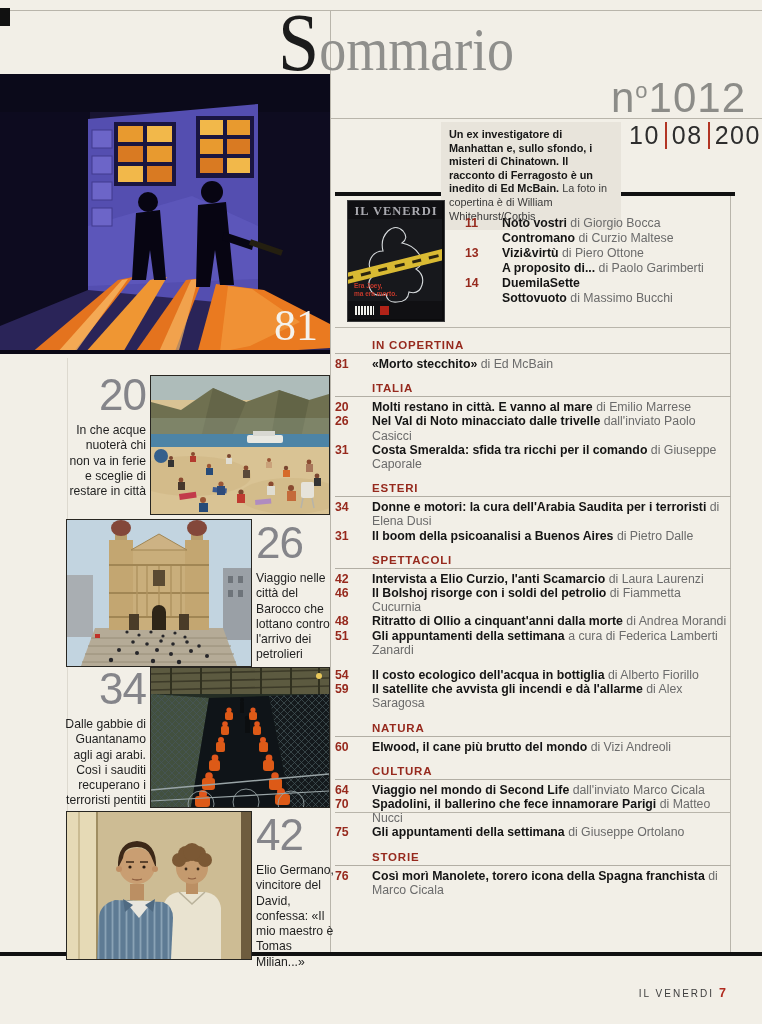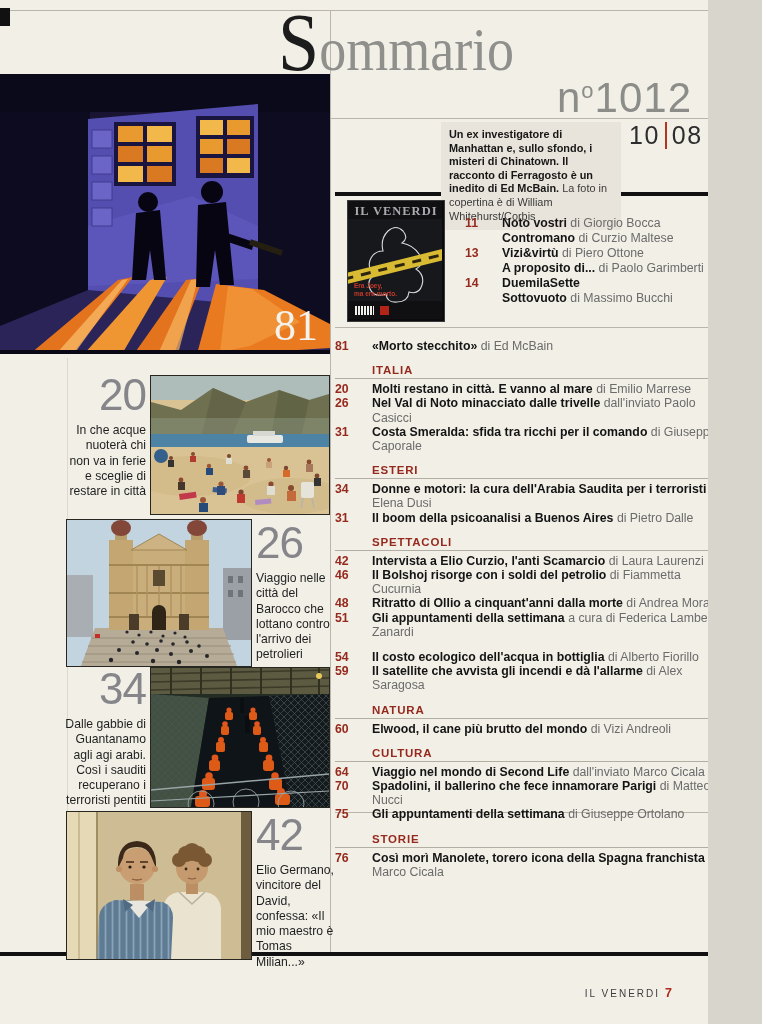--- a/index.html
+++ b/index.html
@@ -1,16 +1,16 @@
 <!DOCTYPE html>
 <html><head>
 <meta charset="utf-8">
 <style>
   html,body{margin:0;padding:0;background:#d8d5cd;}
-  .page{position:relative;width:708px;height:1024px;background:#f2efe7;overflow:hidden;
+  .page{position:relative;width:762px;height:1024px;background:#f2efe7;overflow:hidden;
         font-family:"Liberation Sans",sans-serif;}
   .abs{position:absolute;}
 
   
   .rule{background:#b9b5ab;}
   .black-rule{background:#111;}
 
   
   .page-title{left:278px;top:6px;font-family:"Liberation Serif",serif;color:#8f8f8c;
               transform:scaleY(1.12);transform-origin:top left;white-space:nowrap;}
@@ -153,20 +153,21 @@
           </div>
         <div class="front-entry">
             <span class="num"></span>
             <span><span class="t">Sottovuoto</span> <span class="a">di Massimo Bucchi</span></span>
           </div>
       </div>
     </div>
     <div class="front-sep"></div>
 
     <div class="sec">
+      <div class="sec-h">IN COPERTINA</div>
       <div class="entry">
           <span class="num">81</span>
           <span><span class="t">«Morto stecchito»</span> <span class="a">di Ed McBain</span></span>
         </div>
     </div>
 
     <div class="sec">
       <div class="sec-h">ITALIA</div>
       <div class="entry">
           <span class="num">20</span>

